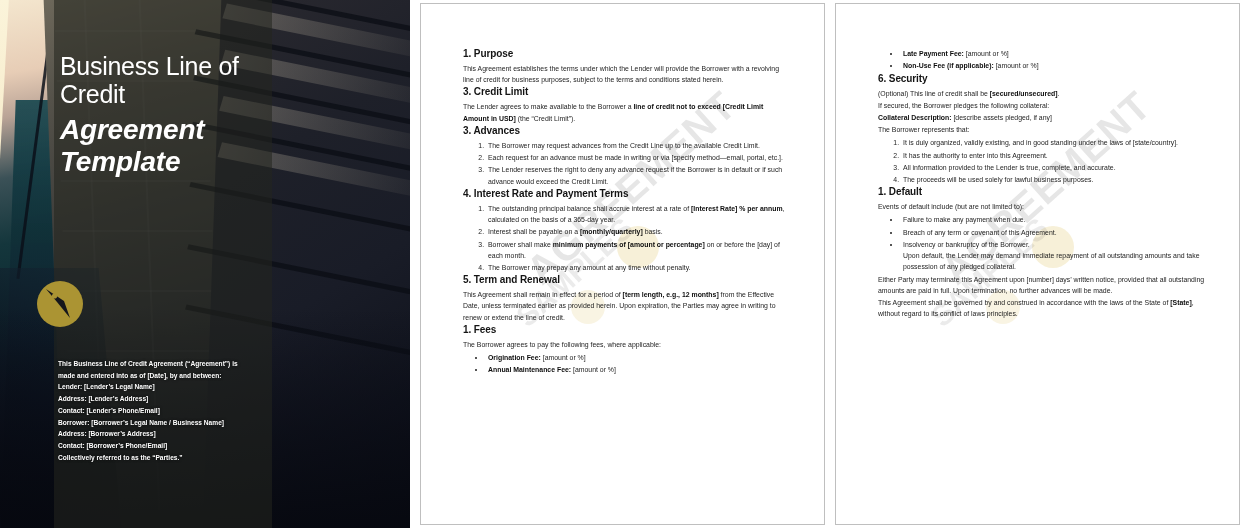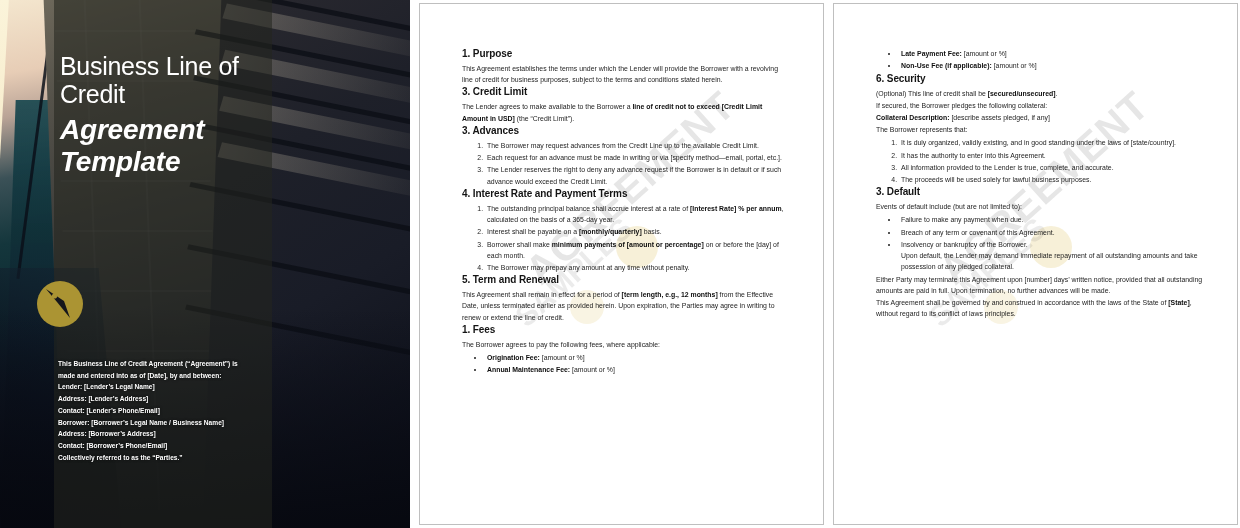--- a/index.html
+++ b/index.html
@@ -8,20 +8,21 @@
     background: #ffffff;
     font-family: "Liberation Sans", sans-serif;
     overflow: hidden;
   }
   #stage {
     position: relative;
     width: 1240px; height: 528px;
     display: flex;
     align-items: flex-start;
     background: #ffffff;
+    justify-content: space-between;
   }
 
   
   .cover-page {
     position: relative;
     width: 410px; height: 528px;
     overflow: hidden;
     background: #10131f;
     flex: 0 0 410px;
   }
@@ -361,21 +362,21 @@
       <p class="body"><b>Collateral Description:</b> [describe assets pledged, if any]</p>
 
       <p class="body">The Borrower represents that:</p>
       <ol class="numlist">
         <li>It is duly organized, validly existing, and in good standing under the laws of [state/country].</li>
         <li>It has the authority to enter into this Agreement.</li>
         <li>All information provided to the Lender is true, complete, and accurate.</li>
         <li>The proceeds will be used solely for lawful business purposes.</li>
       </ol>
 
-      <h2 class="sec">3. Default</h2>
+      <h2 class="sec">1. Default</h2>
       <p class="body">Events of default include (but are not limited to):</p>
       <ul class="bullist">
         <li>Failure to make any payment when due.</li>
         <li>Breach of any term or covenant of this Agreement.</li>
         <li>
           <span>Insolvency or bankruptcy of the Borrower.</span>
           <span class="cont">Upon default, the Lender may demand immediate repayment of all outstanding amounts and take possession of any pledged collateral.</span>
         </li>
       </ul>
 

